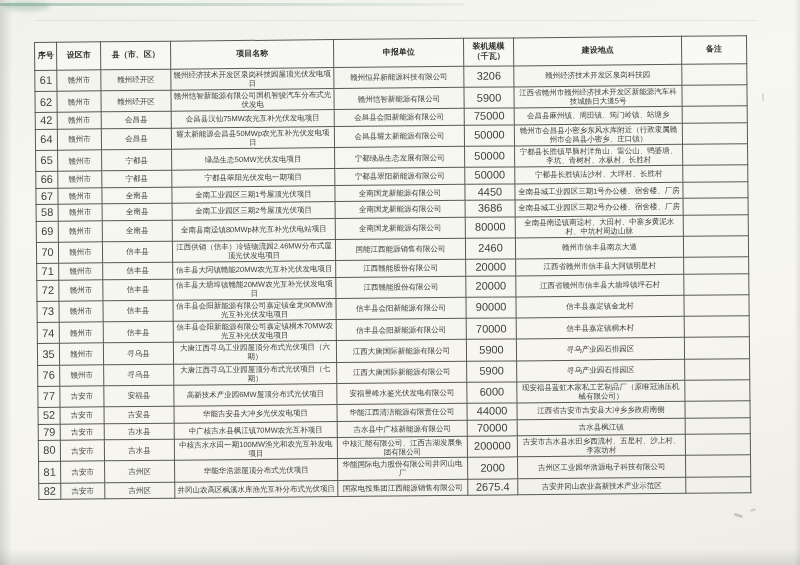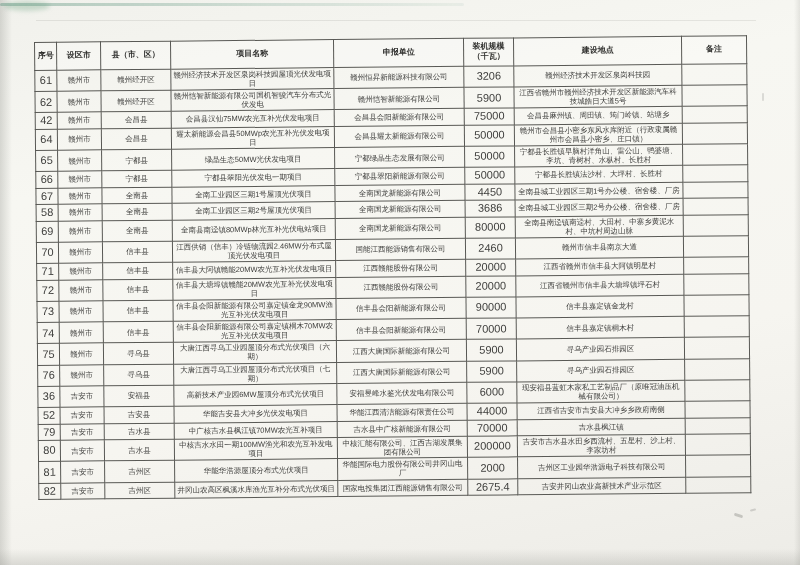--- a/index.html
+++ b/index.html
@@ -249,41 +249,41 @@
     <td class="num">74</td>
     <td>赣州市</td>
     <td>信丰县</td>
     <td>信丰县会阳新能源有限公司嘉定镇桐木70MW农光互补光伏发电项目</td>
     <td>信丰县会阳新能源有限公司</td>
     <td class="num">70000</td>
     <td>信丰县嘉定镇桐木村</td>
     <td></td>
   </tr>
         <tr>
-    <td class="num">75</td>
+    <td class="num">35</td>
     <td>赣州市</td>
     <td>寻乌县</td>
     <td>大唐江西寻乌工业园屋顶分布式光伏项目（六期）</td>
     <td>江西大唐国际新能源有限公司</td>
     <td class="num">5900</td>
     <td>寻乌产业园石排园区</td>
     <td></td>
   </tr>
         <tr>
     <td class="num">76</td>
     <td>赣州市</td>
     <td>寻乌县</td>
     <td>大唐江西寻乌工业园屋顶分布式光伏项目（七期）</td>
     <td>江西大唐国际新能源有限公司</td>
     <td class="num">5900</td>
     <td>寻乌产业园石排园区</td>
     <td></td>
   </tr>
         <tr>
-    <td class="num">36</td>
+    <td class="num">77</td>
     <td>吉安市</td>
     <td>安福县</td>
     <td>高新技术产业园6MW屋顶分布式光伏项目</td>
     <td>安福昱峰水鉴光伏发电有限公司</td>
     <td class="num">6000</td>
     <td>现安福县蓝虹木家私工艺制品厂（原唯冠油压机械有限公司）</td>
     <td></td>
   </tr>
         <tr>
     <td class="num">52</td>

